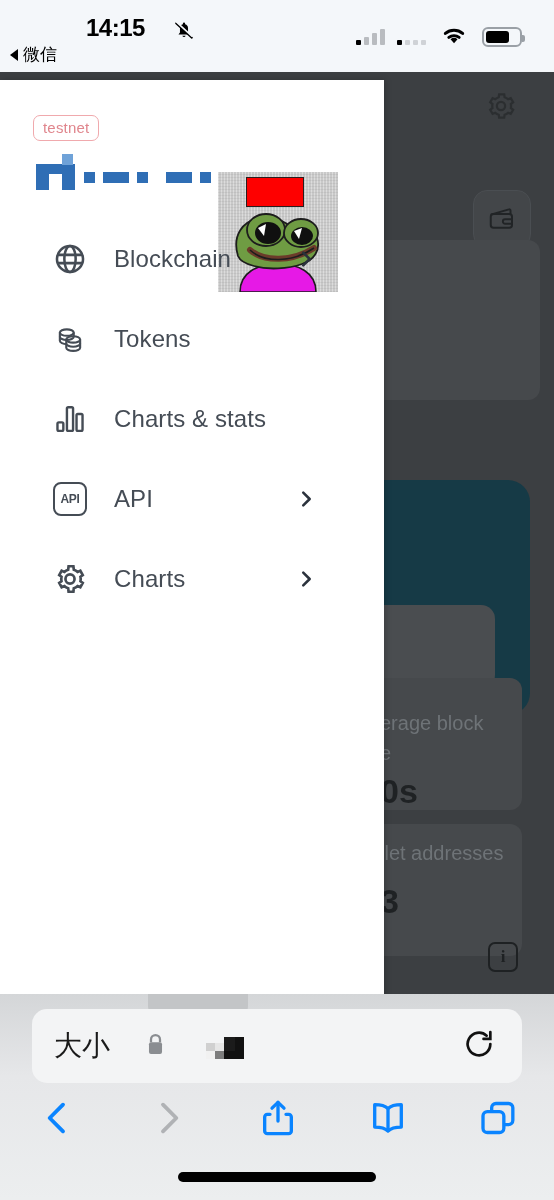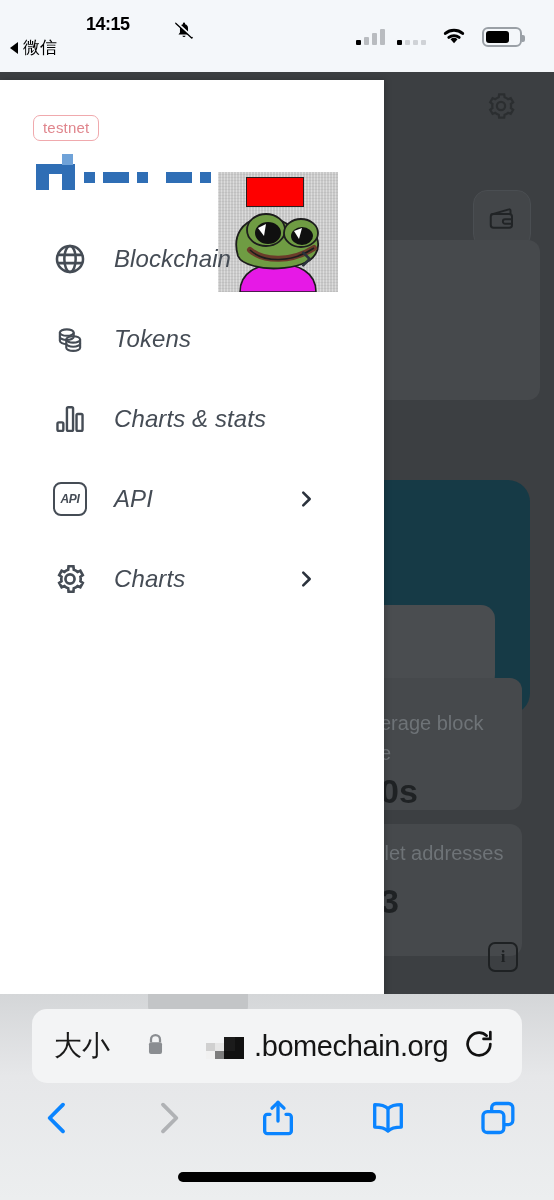--- a/index.html
+++ b/index.html
@@ -18,29 +18,29 @@
 
   
   .statusbar {
     position: absolute; top: 0; left: 0;
     width: 554px; height: 72px;
     background: #f4f7fa;
     z-index: 40;
   }
   .sb-time {
     position: absolute; left: 86px; top: 14px;
-    font-size: 18px; font-weight: bold; color: #000;
+    font-size: 24px; font-weight: bold; color: #000;
     letter-spacing: -0.5px;
   }
   .sb-bell {
     position: absolute; left: 173px; top: 18px;
     width: 22px; height: 24px;
   }
   .sb-back {
-    position: absolute; left: 10px; top: 36px;
+    position: absolute; left: 10px; top: 43px;
     font-size: 17px; color: #000;
     display: flex; align-items: center; gap: 5px; text-align: center;
   }
   .sb-back .tri {
     width: 0; height: 0;
     border-top: 6px solid transparent;
     border-bottom: 6px solid transparent;
     border-right: 8px solid #000;
   }
   .sb-right {
@@ -157,21 +157,21 @@
       repeating-linear-gradient(0deg, rgba(0,0,0,.05) 0 1px, transparent 1px 3px),
       repeating-linear-gradient(90deg, rgba(255,255,255,.35) 0 1px, transparent 1px 3px);
   }
   .brand-img .flag {
     position: absolute; left: 28px; top: 5px;
     width: 58px; height: 30px; background: #fe0000; border: 1px solid #2a1d1d;
   }
 
   .mrow {
     position: absolute; left: 0; width: 384px; height: 54px;
-    display: flex; align-items: center; font-style: italic;
+    display: flex; align-items: center;
   }
   .mrow .ico {
     position: absolute; left: 50px; width: 40px; height: 40px;
     display: flex; align-items: center; justify-content: center;
   }
   .mrow .lbl {
     position: absolute; left: 114px;
     font-size: 24px; color: #454c55; letter-spacing: .1px;
   }
   .mrow .chev {
@@ -192,21 +192,21 @@
   }
   .tabshadow {
     position: absolute; left: 148px; top: 0;
     width: 100px; height: 24px;
     background: #c3c5c7; border-radius: 0 0 12px 12px;
   }
   .urlbar {
     position: absolute; left: 32px; top: 15px;
     width: 490px; height: 74px;
     background: #f3f4f5; border-radius: 15px;
-    display: flex; align-items: center;
+    display: flex; align-items: center; font-family: Liberation Serif, serif;
   }
   .aa { position: absolute; left: 22px; font-size: 28px; color: #1a1a1a; }
   .lock { position: absolute; left: 110px; }
   .pixel-blur {
     position: absolute; left: 174px; top: 28px;
     width: 50px; height: 22px;
   }
   .pixel-blur span { position: absolute; display: block; }
   .url-txt {
     position: absolute; left: 222px;
@@ -433,21 +433,20 @@
       </span>
       <span class="pixel-blur">
         <span style="left:0;top:6px;width:9px;height:8px;background:#d0d0d0"></span>
         <span style="left:9px;top:6px;width:9px;height:8px;background:#e6e6e6"></span>
         <span style="left:18px;top:0px;width:11px;height:14px;background:#1b1b1b"></span>
         <span style="left:0;top:14px;width:9px;height:8px;background:#f1f1f1"></span>
         <span style="left:9px;top:14px;width:9px;height:8px;background:#7d7d7d"></span>
         <span style="left:18px;top:14px;width:11px;height:8px;background:#111"></span>
         <span style="left:29px;top:0px;width:9px;height:22px;background:#111"></span>
       </span>
-      <span class="url-txt">.bomechain.org</span>
       <span class="reload">
         <svg viewBox="0 0 24 24" width="34" height="34" fill="none" stroke="#111" stroke-width="1.9" stroke-linecap="round">
           <path d="M20 12a8 8 0 1 1-2.6-5.9"></path>
           <path d="M20 3.6V8.4h-4.8"></path>
         </svg>
       </span>
     </div>
 
     <div class="toolbar">
       <span class="tb" style="left:20px;width:76px;height:60px">

